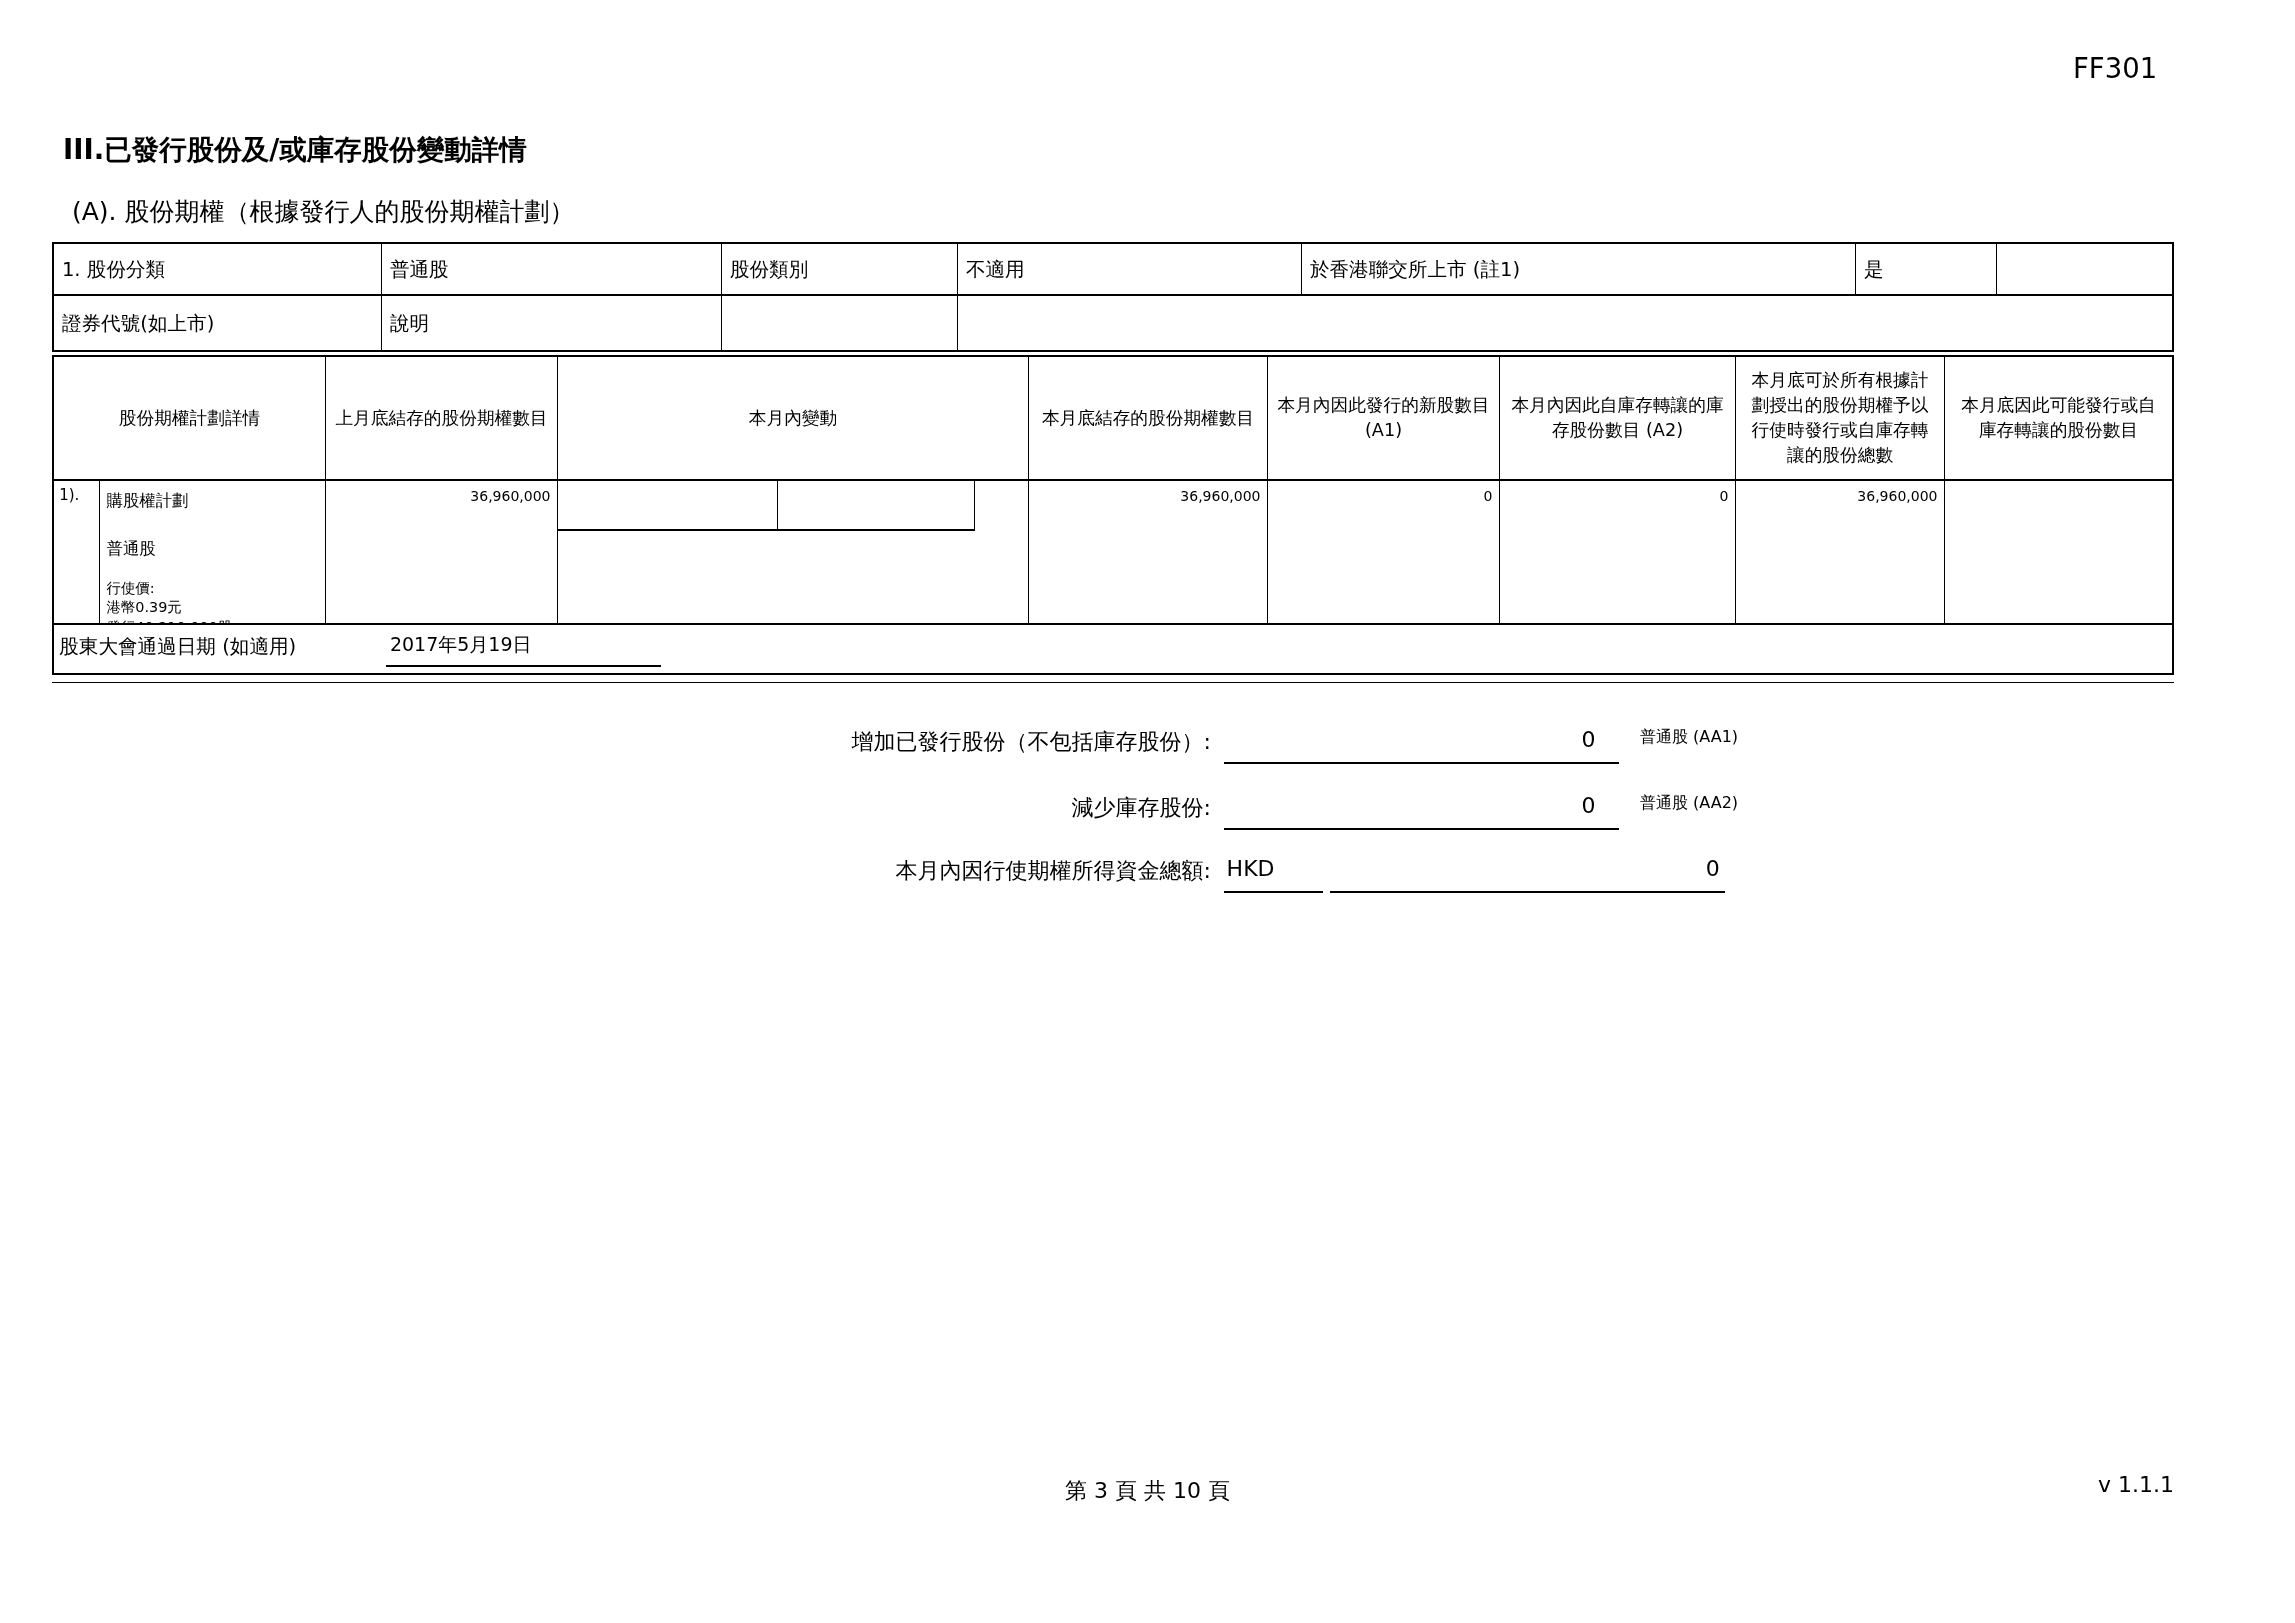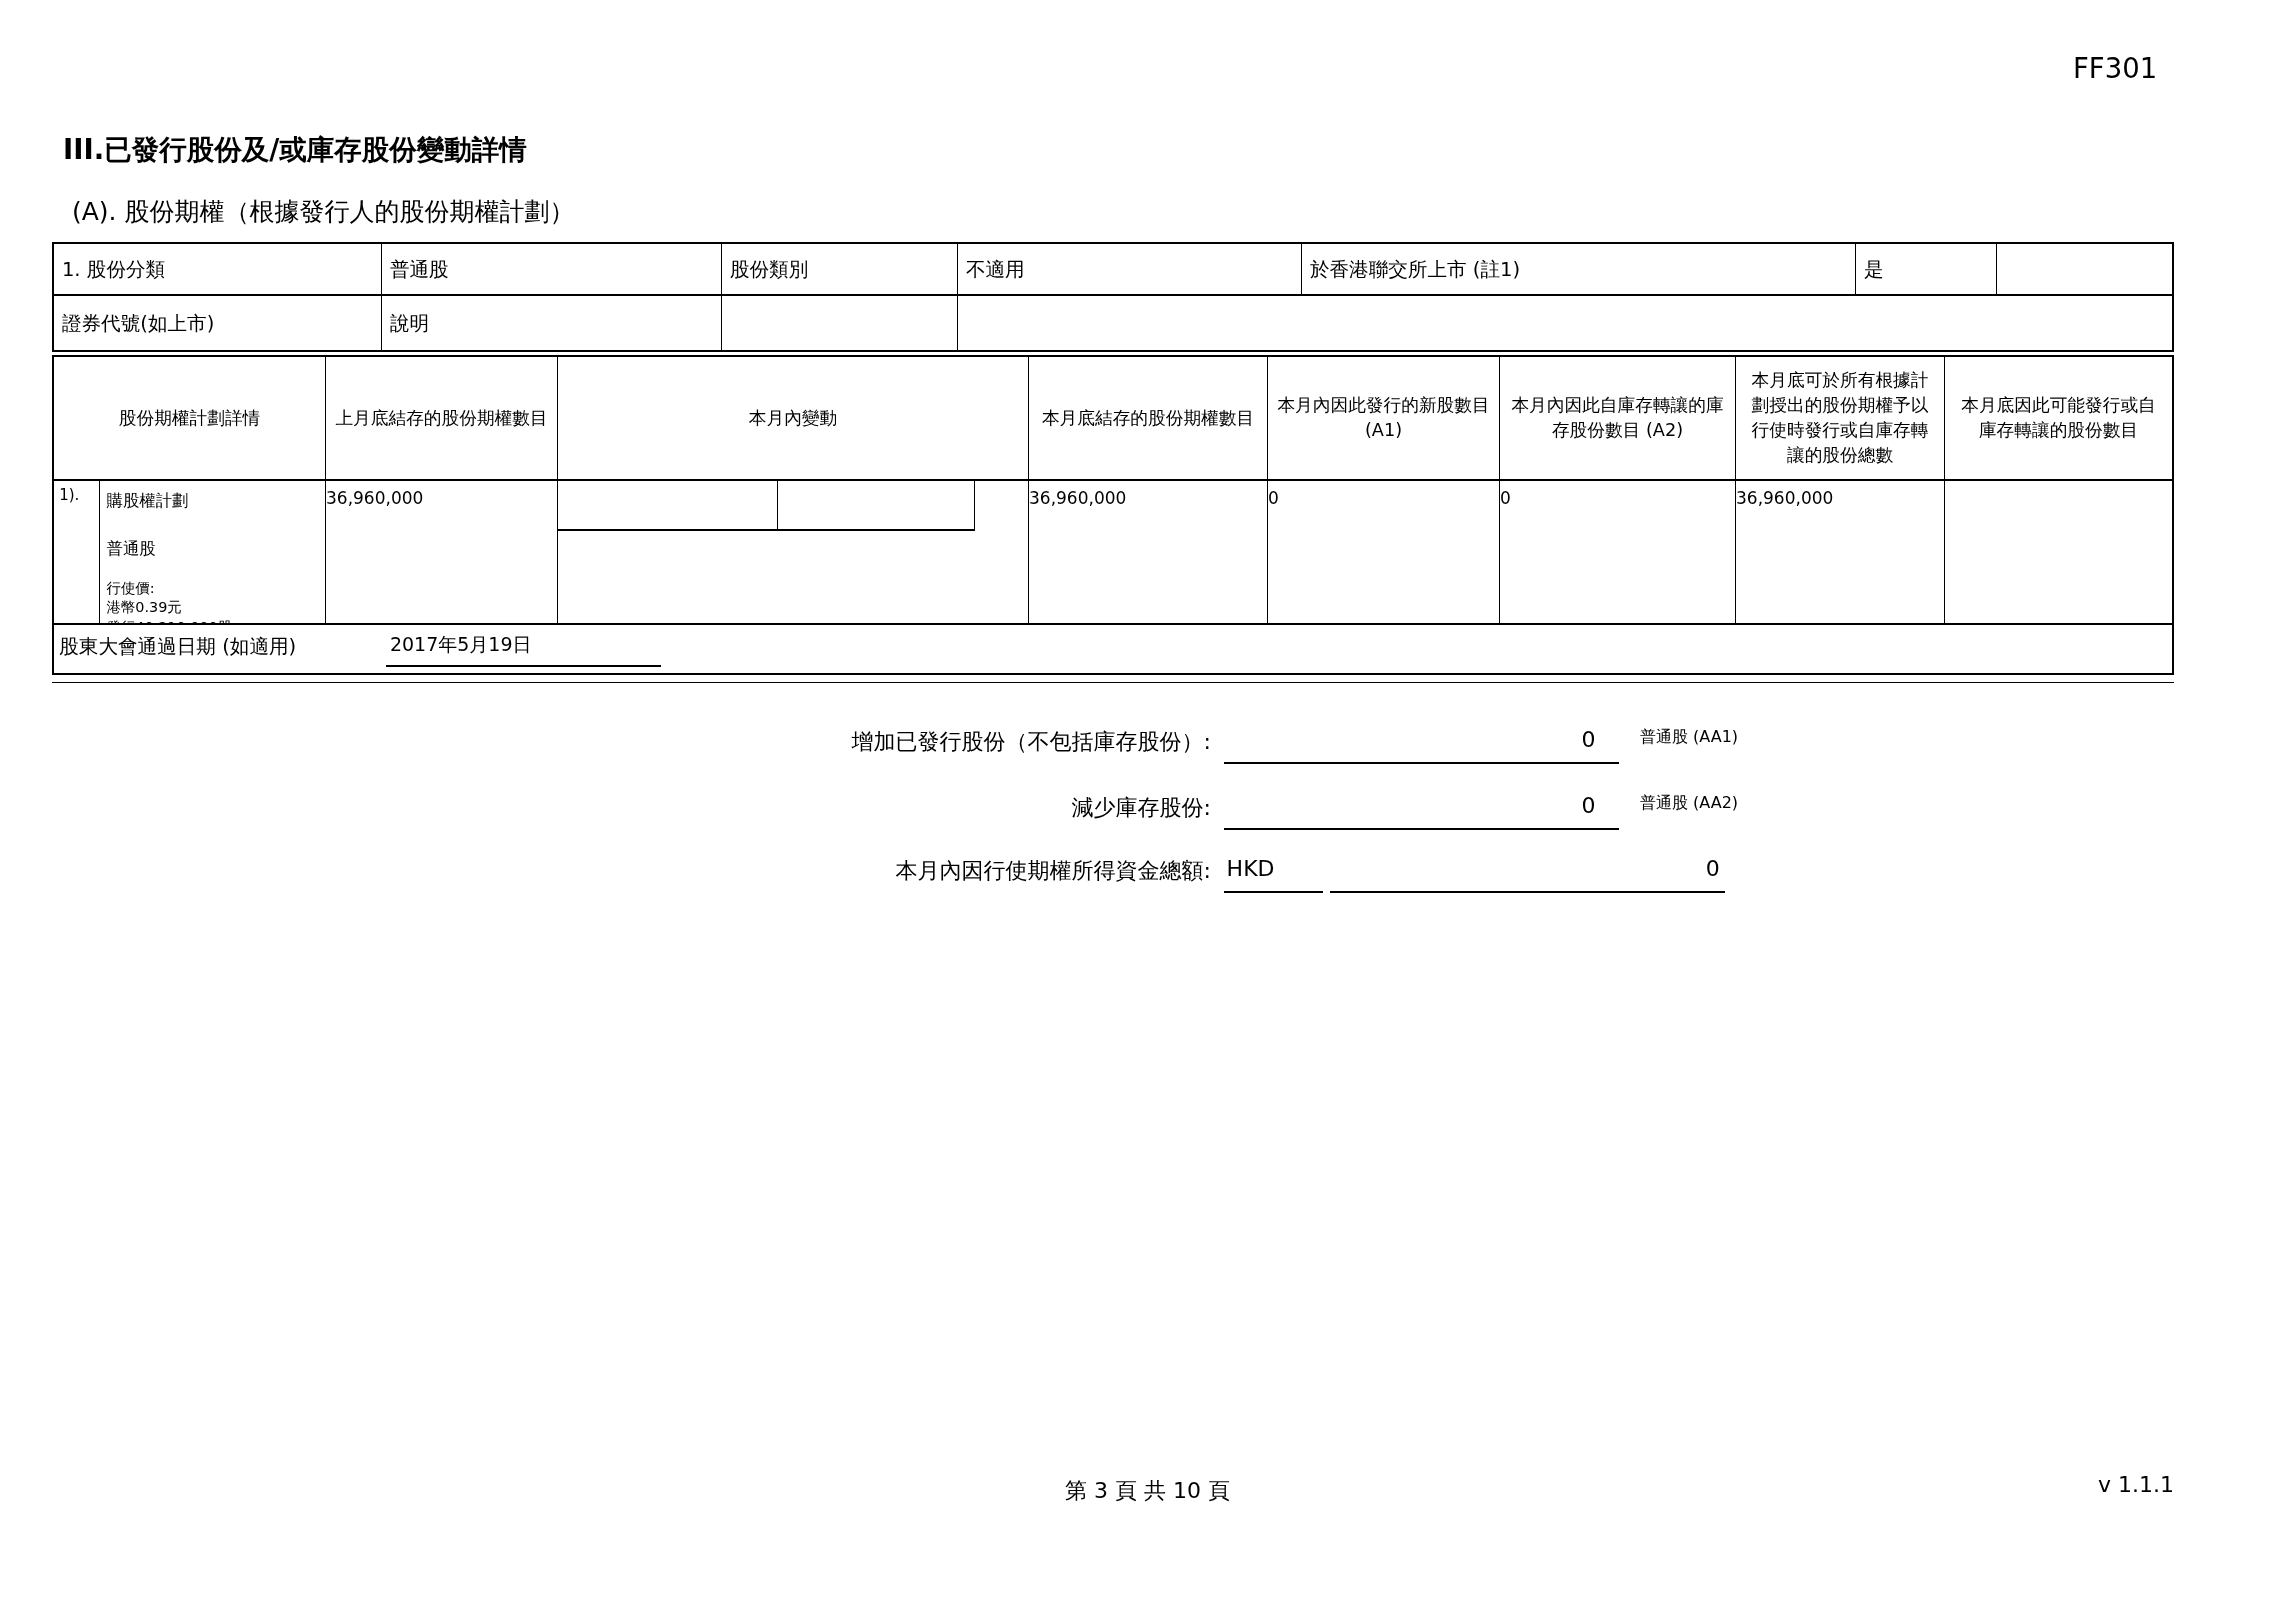--- a/index.html
+++ b/index.html
@@ -23,21 +23,21 @@
 
   .tbl.main { margin-top: 3.3px; }
   .mrow { display: grid; grid-template-columns: 46px 226px 232px 220px 197px 54px 239px 232px 236px 209px 1fr; }
   .mrow.hdr { height: 124px; }
   .mrow.dat { height: 144px; }
   .hdr > div, .dat > div { border-right: 1.3px solid #000; border-bottom: 2px solid #000; overflow: hidden; }
   .hdr > div:last-child, .dat > div:last-child { border-right: none; }
   .hc { display: flex; align-items: center; justify-content: center; text-align: center; padding: 0 9.2px; font-size: 17.7px; line-height: 25px; }
   .hc1 { grid-column: 1 / 3; }
   .hc3 { grid-column: 4 / 7; }
-  .num { text-align: left; padding: 6.5px 6.5px 0 0; font-size: 17px; }
+  .num { text-align: right; padding: 6.5px 6.5px 0 0; font-size: 14px; }
   .idx { padding: 5.2px 0 0 5.2px; font-size: 15px; }
   .details { padding: 9.2px 5.2px 0 6.5px; font-size: 16.4px; line-height: 22px; }
   .details .gap1 { margin-top: 26px; }
   .details .sm { font-size: 14.4px; line-height: 19.6px; }
   .details .gap2 { margin-top: 18.3px; }
   .mv { position: relative; grid-column: 4 / 7; }
   .mvb { position: absolute; top: 0; height: 50px; border-right: 1.3px solid #000; border-bottom: 2.6px solid #000; }
   .mvb.b1 { left: 0; width: 220px; }
   .mvb.b2 { left: 220px; width: 197px; }
 

